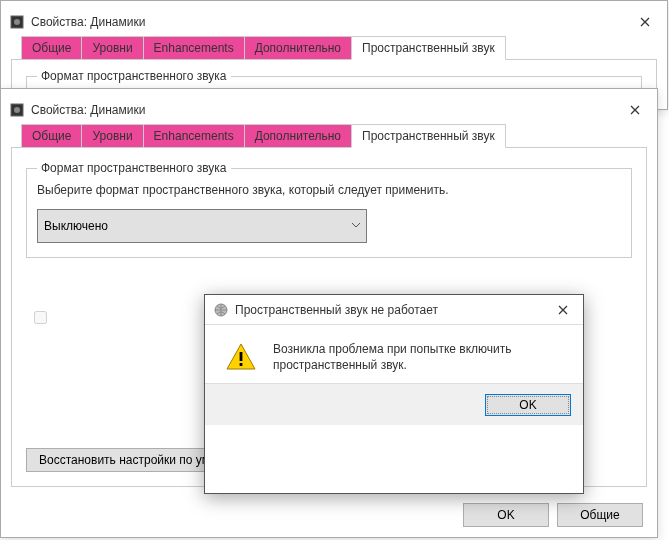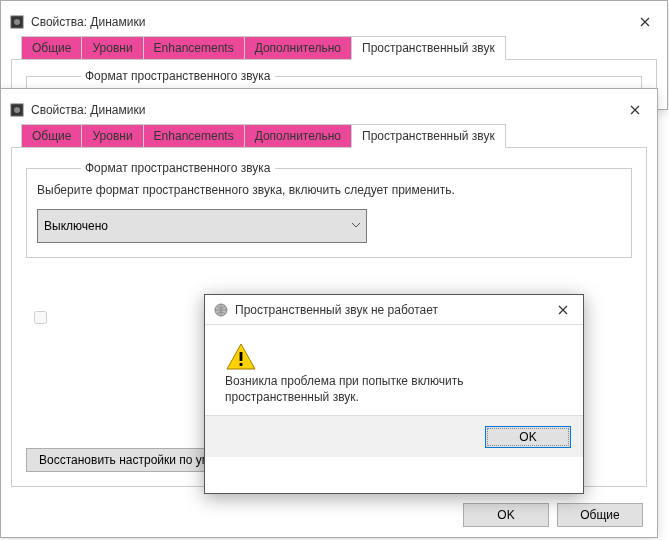--- a/index.html
+++ b/index.html
@@ -14,21 +14,21 @@
 .titlebar .title { flex: 1; color: #333; }
 .titlebar .closebtn { width: 45px; height: 30px; display: flex; align-items: center; justify-content: center; color: #333; }
 
 .tabs { display: flex; border-bottom: 1px solid #ccc; padding: 0 10px; margin: 4px 10px -1px 10px; }
 .tab { padding: 4px 10px; border: 1px solid transparent; border-bottom: none; color: #333; cursor: default; position: relative; top: 1px; background:#fff; }
 .tab.inactive { border: 1px solid #ccc; border-bottom: 1px solid #ccc; background:#ec4899; margin-right:-1px; border-top-color:#ccc;}
 .tab.active { border: 1px solid #ccc; border-bottom: 1px solid #fff; background: #fff; z-index: 2; }
 
 .tabbody { border: 1px solid #ccc; margin: 0 10px 10px 10px; padding: 10px 10px 50px 10px; position: relative; }
 
-.group-title { position: absolute; top: -8px; left: 10px; background: #fff; padding: 0 4px; color: #333; margin-left: 44px; }
+.group-title { position: absolute; top: -8px; left: 10px; background: #fff; padding: 0 4px; color: #333; }
 .group { border: 1px solid #ccc; margin: 10px 4px; padding: 14px 10px 14px 10px; position: relative; }
 
 .instr { color: #333; margin-bottom: 10px; line-height: 1.3; }
 
 .dropdown { width: 330px; height: 22px; border: 1px solid #7a7a7a; background: #e1e1e1; display: flex; align-items: center; padding: 16px 6px; justify-content: space-between; cursor: default; }
 .dropdown .arrow { font-size: 10px; color: #555; }
 
 .checkbox-row { display: flex; align-items: center; margin: 50px 0 0 8px; color: #999; }
 .checkbox-row input { margin-right: 6px; }
 
@@ -36,21 +36,21 @@
 
 .bottom-bar { position: absolute; right: 14px; bottom: 10px; display: flex; gap: 8px; }
 .btn { width: 86px; height: 24px; background: #e1e1e1; border: 1px solid #adadad; display: flex; align-items: center; justify-content: center; cursor: default; }
 .btn.disabled { color: #a0a0a0; }
 
 .dialog { position: absolute; left: 204px; top: 294px; width: 380px; height: 200px; background: #fff; border: 1px solid #555; box-shadow: 0 4px 18px rgba(0,0,0,0.35); z-index: 10; }
 .dialog .dtitlebar { height: 30px; display: flex; align-items: center; padding: 0 0 0 8px; background: #fff; border-bottom: 1px solid #ddd; }
 .dialog .dtitlebar .dicon { width:16px; height:16px; margin-right:6px; display:inline-flex; align-items:center; justify-content:center;}
 .dialog .dtitlebar .dtitle { flex:1; color:#333; font-weight: normal; }
 .dialog .dtitlebar .dclose { width: 40px; height: 30px; display:flex; align-items:center; justify-content:center; color: #333; }
-.dialog .dbody { display: flex; padding: 16px 16px 10px 20px; align-items: flex-start; flex-direction: column; }
+.dialog .dbody { display: flex; padding: 16px 16px 10px 20px; align-items: flex-start; }
 .dialog .warnicon { width: 32px; height: 32px; margin-right: 16px; flex-shrink:0; }
 .dialog .dmsg { color: #333; line-height: 1.35; }
 .dialog .dbuttons { border-top: 1px solid #ddd; background: #f0f0f0; height: 42px; display: flex; align-items: center; justify-content: flex-end; padding: 0 12px; }
 .dialog .dok { width: 86px; height: 22px; border: 1px solid #0078d7; background: #e1e1e1; display:flex; align-items:center; justify-content:center; outline: 1px dotted #888; outline-offset: -3px; }
 
 svg { display:block; }
 </style>
 </head>
 <body>
 
@@ -101,21 +101,21 @@
   <div class="tabs">
     <div class="tab inactive">Общие</div>
     <div class="tab inactive">Уровни</div>
     <div class="tab inactive">Enhancements</div>
     <div class="tab inactive">Дополнительно</div>
     <div class="tab active">Пространственный звук</div>
   </div>
   <div class="tabbody" style="height:340px">
     <div class="group">
       <span class="group-title">Формат пространственного звука</span>
-      <div class="instr">Выберите формат пространственного звука, включить следует применить.</div>
+      <div class="instr">Выберите формат пространственного звука, который следует применить.</div>
       <div class="dropdown">
         <span>Выключено</span>
         <span class="arrow">
           <svg width="8" height="5" viewBox="0 0 8 5">
               <path d="M0 0 L4 4 L8 0" fill="none" stroke="#555" stroke-width="1"></path>
             </svg>
         </span>
       </div>
     </div>
 

